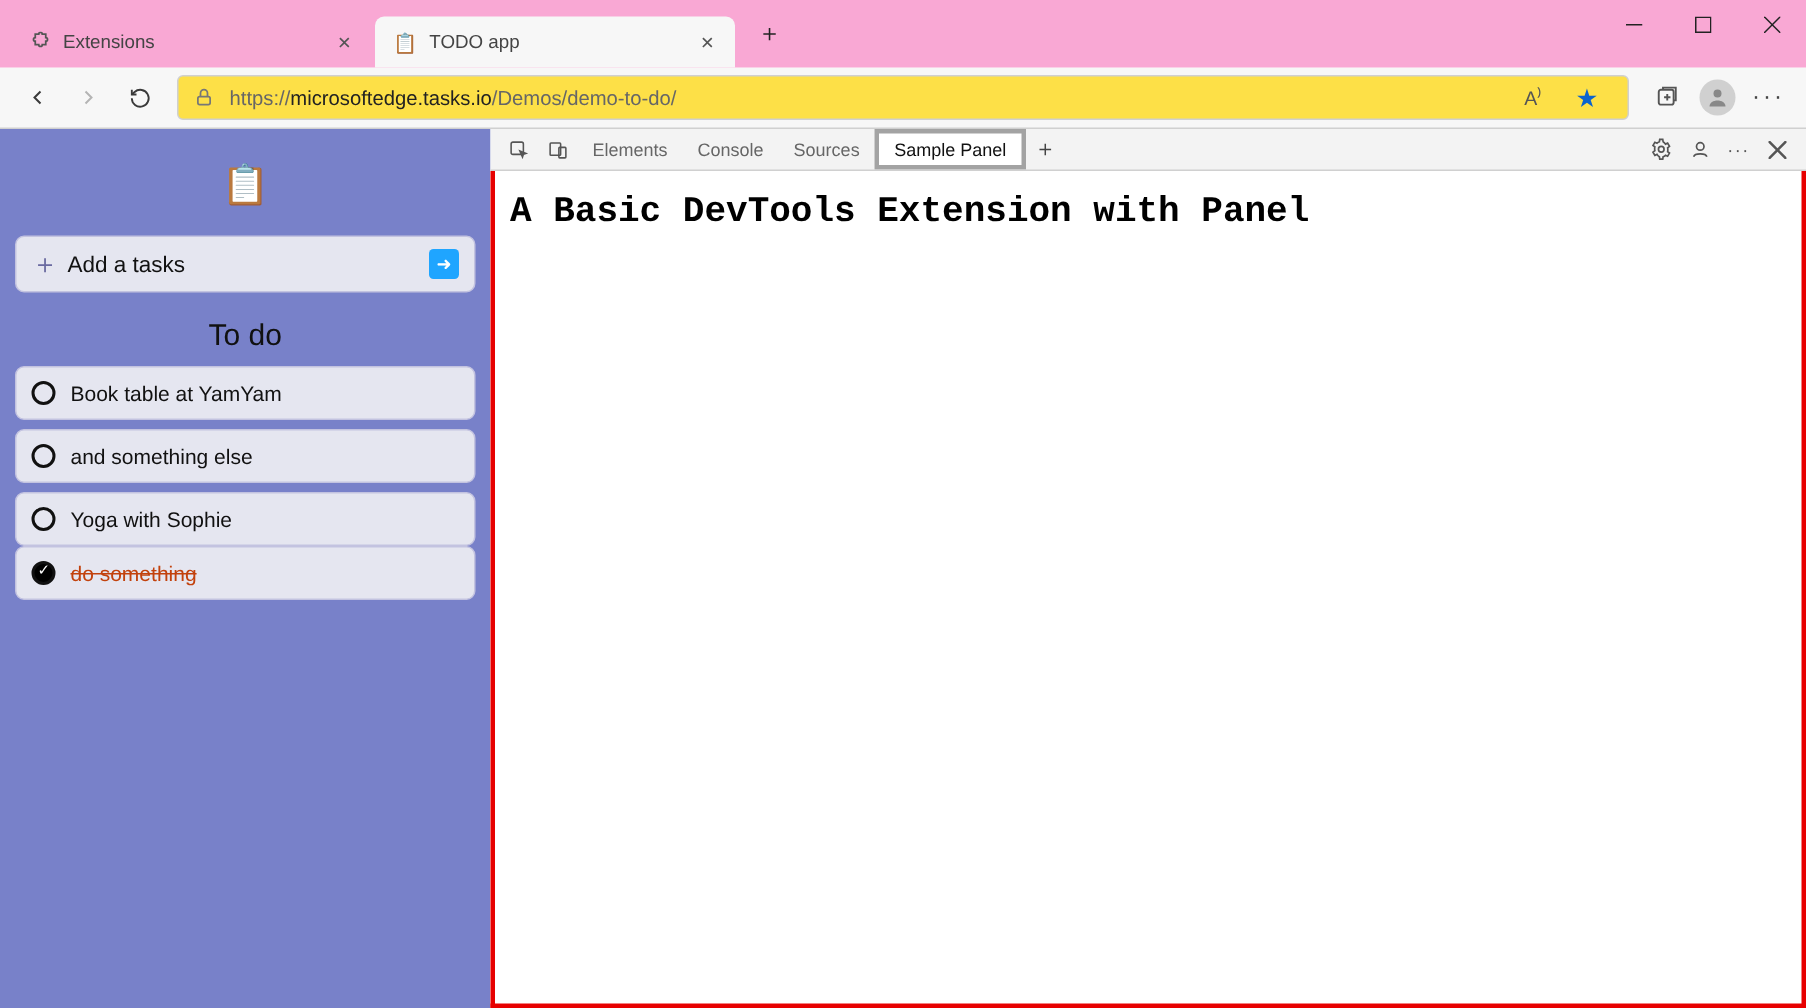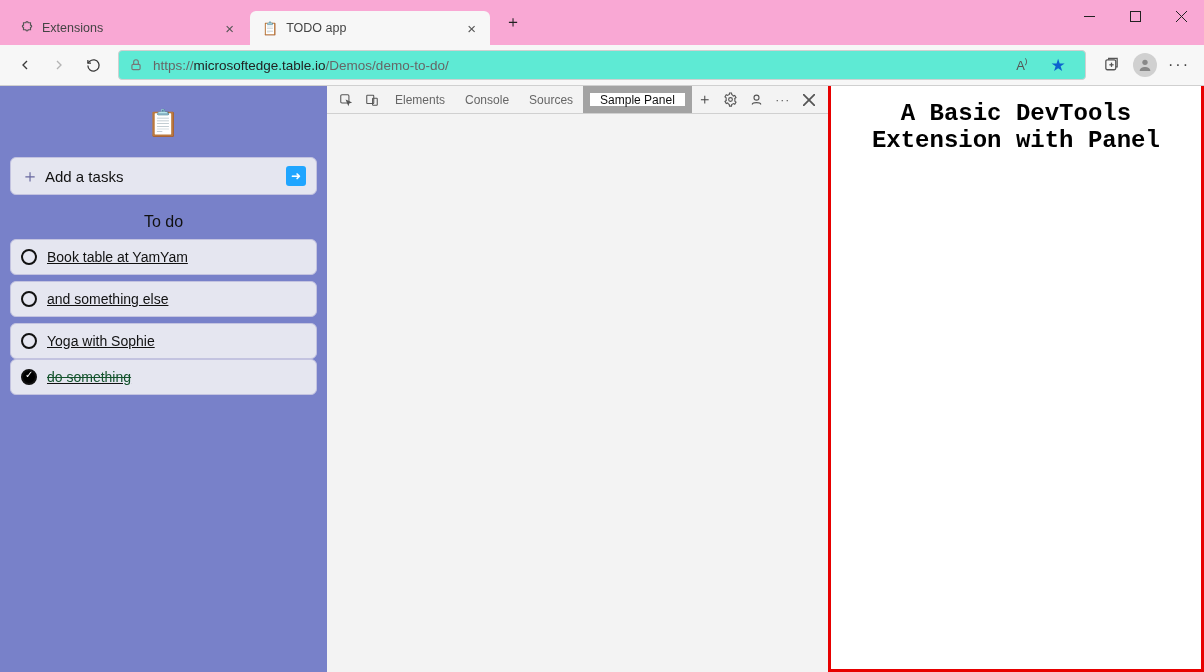--- a/index.html
+++ b/index.html
@@ -12,52 +12,52 @@
     .tab.inactive { background: transparent; width: 240px; }
     .tab.active { background: #f7f7f7; width: 240px; }
     .close-x { font-size: 15px; line-height: 1; color: #555; padding: 0 2px; }
     .newtab { width: 30px; height: 30px; display: flex; align-items: center; justify-content: center; border-radius: 4px; margin-left: 6px; color: #222; font-size: 16px; align-self: center; }
     .win-controls { position: absolute; right: 0; top: 0; display: flex; }
     .win-btn { width: 46px; height: 32px; display: flex; align-items: center; justify-content: center; color: #222; }
 
     
     .toolbar { height: 41px; background: #f7f7f7; display: flex; align-items: center; padding: 0 8px; border-bottom: 1px solid #d0d0d0; }
     .nav-btn { width: 34px; height: 34px; display: flex; align-items: center; justify-content: center; color: #3a3a3a; }
-    .url-container { flex: 1; display: flex; align-items: center; background: #5eead4; border: 1px solid #d0d0d0; border-radius: 4px; height: 30px; margin: 0 8px; padding: 0 10px; font-size: 13.5px; color: #666; }
+    .url-container { flex: 1; display: flex; align-items: center; background: #fde047; border: 1px solid #d0d0d0; border-radius: 4px; height: 30px; margin: 0 8px; padding: 0 10px; font-size: 13.5px; color: #666; }
     .url-container .host { color: #222; }
     .url-right { display: flex; align-items: center; gap: 2px; }
     .tool-icon { width: 34px; height: 34px; display: flex; align-items: center; justify-content: center; color: #444; }
 
     
     .content { display: flex; height: calc(672px - 45px - 41px); }
 
     
     .app-pane { width: 327px; background: #7881c9; padding: 10px 10px 0 10px; color: #111; }
     .app-title { display: flex; align-items: center; justify-content: center; gap: 10px; font-size: 28px; font-weight: 700; margin: 12px 0 18px; }
     .add-task { background: #e5e6f0; border: 1px solid #c3c3e0; border-radius: 6px; height: 38px; display: flex; align-items: center; padding: 0 10px; font-size: 15px; }
     .add-task .plus { color: #6a6aa0; font-size: 18px; margin-right: 6px; }
     .add-task .submit { margin-left: auto; background: #1fa5ff; color: #fff; width: 20px; height: 20px; border-radius: 3px; display: flex; align-items: center; justify-content: center; font-size: 12px; }
-    .section-label { text-align: center; font-size: 16px; margin: 18px 0 8px; }
+    .section-label { text-align: center; font-size: 20px; margin: 18px 0 8px; }
     .task-list { display: flex; flex-direction: column; gap: 6px; }
-    .task { background: #e5e6f0; border: 1px solid #c3c3e0; border-radius: 6px; height: 36px; display: flex; align-items: center; padding: 0 10px; font-size: 14px; gap: 10px; text-decoration: underline; }
+    .task { background: #e5e6f0; border: 1px solid #c3c3e0; border-radius: 6px; height: 36px; display: flex; align-items: center; padding: 0 10px; font-size: 14px; gap: 10px; }
     .task .circ { width: 16px; height: 16px; border: 2px solid #111; border-radius: 50%; flex-shrink: 0; }
     .task.done .circ { background: #000; position: relative; }
     .task.done .circ::after { content: "✓"; color: #fff; font-size: 10px; position: absolute; top: -2px; left: 2px; }
-    .task.done .txt { text-decoration: line-through; color: #14532d; }
-
-    
-    .devtools { flex: 1; background: #f3f3f3; display: flex; flex-direction: row; text-align: center; }
+    .task.done .txt { text-decoration: line-through; color: #c2410c; }
+
+    
+    .devtools { flex: 1; background: #f3f3f3; display: flex; flex-direction: column; }
     .dt-tabs { height: 28px; display: flex; align-items: stretch; padding: 0 6px; border-bottom: 1px solid #d0d0d0; font-size: 12px; color: #666; }
     .dt-ico { width: 26px; display: flex; align-items: center; justify-content: center; }
     .dt-tab { padding: 0 10px; display: flex; align-items: center; }
     .dt-tab.active { background: #fff; color: #111; }
     .dt-right { margin-left: auto; display: flex; }
     .dt-panel { flex: 1; background: #fff; padding: 14px 10px; }
     .dt-panel h2 { font-size: 24px; font-weight: 700; font-family: Liberation Mono, monospace; }
-    .red-active { border: 7px solid #a3a3a3; }
+    .red-active { border: 3px solid #a3a3a3; }
     .red-panel { border: 3px solid #e70000; border-top: none; }
 
     .icon-ext { width: 14px; height: 14px; }
     .star { color: #0b63ce; font-size: 17px; }
     .avatar { width: 24px; height: 24px; border-radius: 50%; background: #d0d0d0; display: flex; align-items: center; justify-content: center; }
   </style>
 </head>
 <body>
 
 <div class="titlebar">
@@ -110,21 +110,21 @@
         <path d="M3 12a9 9 0 1 0 3-6.7L3 8"></path>
         <path d="M3 3v5h5"></path>
       </svg>
     </div>
   <div class="url-container">
     <svg width="14" height="14" viewBox="0 0 24 24" fill="none" stroke="#777" stroke-width="2" style="margin-right:10px">
         <rect x="5" y="11" width="14" height="9" rx="2"></rect>
         <path d="M8 11V7a4 4 0 0 1 8 0v4"></path>
       </svg>
     <span>https://</span>
-      <span class="host">microsoftedge.table.io</span>
+      <span class="host">microsoftedge.tasks.io</span>
       <span>/Demos/demo-to-do/</span>
     <div style="flex:1"></div>
     <div class="url-right">
       <span class="tool-icon" style="font-size:13px;color:#555">A⁾</span>
       <span class="tool-icon star">★</span>
     </div>
   </div>
   <span class="tool-icon">
       <svg width="17" height="17" viewBox="0 0 24 24" fill="none" stroke="#555" stroke-width="1.8">
         <rect x="4" y="4" width="14" height="14" rx="2"></rect>

